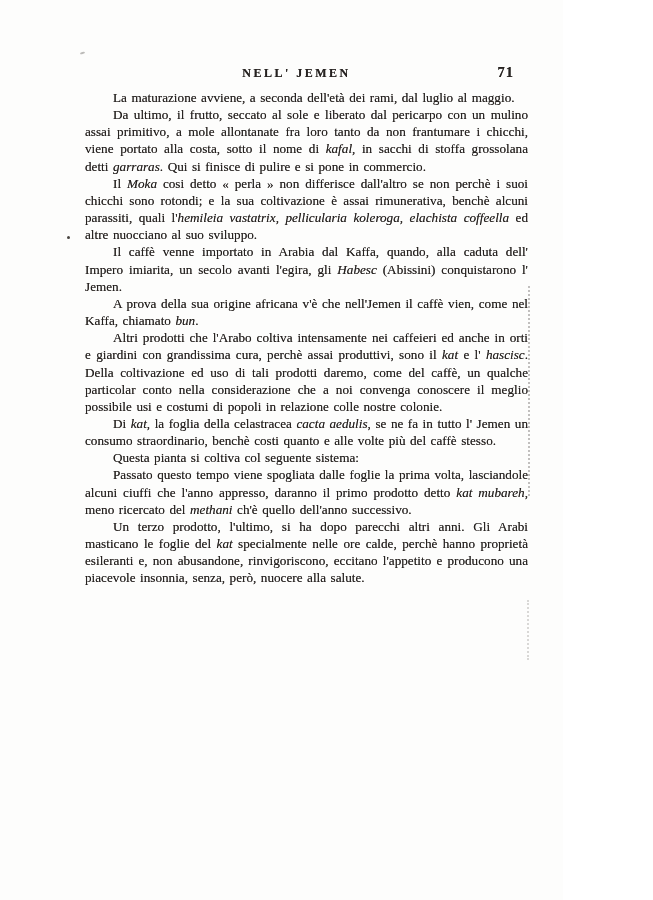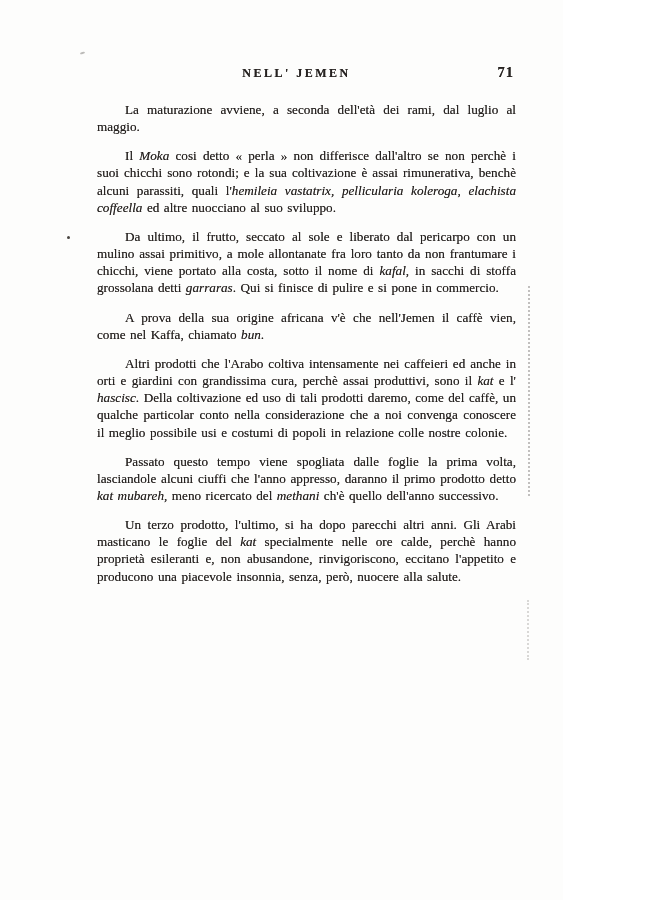--- a/index.html
+++ b/index.html
@@ -52,21 +52,21 @@
     top: 89px;
     left: 85px;
     width: 443px;
     font-size: 13.2px;
     line-height: 17.15px;
     text-align: justify;
     word-spacing: 1.2px;
     text-shadow: 0 0 0.45px rgba(38,34,32,0.65);
   }
   .page-body p {
-    margin: 12px;
+    margin: 0;
     text-indent: 28px;
   }
   .page-body i {
     font-style: italic;
   }
   
   .margin-dot {
     position: absolute;
     left: 67px;
     top: 236px;
@@ -107,24 +107,27 @@
 
 <div class="scan-page" style="--ink: #262220; --paper: #fdfdfc;">
 
   <div class="running-head">
     <span class="head-title">NELL' JEMEN</span>
     <span class="page-num">71</span>
   </div>
 
   <div class="page-body">
       <p><span>La maturazione avviene, a seconda dell'età dei rami, dal luglio al maggio.</span></p>
+      <p><span>Da ultimo, il frutto, seccato al sole e liberato dal pericarpo con un mulino assai primitivo, a mole allontanate fra loro tanto da non frantumare i chicchi, viene portato alla costa, sotto il nome di </span><i>kafal</i><span>, in sacchi di stoffa grossolana detti </span><i>garraras</i><span>. Qui si finisce di pulire e si pone in commercio.</span></p>
       <p><span>Il </span><i>Moka</i><span> cosi detto « perla » non differisce dall'altro se non perchè i suoi chicchi sono rotondi; e la sua coltivazione è assai rimunerativa, benchè alcuni parassiti, quali l'</span><i>hemileia vastatrix, pellicularia koleroga, elachista coffeella</i><span> ed altre nuocciano al suo sviluppo.</span></p>
-      <p><span>Da ultimo, il frutto, seccato al sole e liberato dal pericarpo con un mulino assai primitivo, a mole allontanate fra loro tanto da non frantumare i chicchi, viene portato alla costa, sotto il nome di </span><i>kafal</i><span>, in sacchi di stoffa grossolana detti </span><i>garraras</i><span>. Qui si finisce di pulire e si pone in commercio.</span></p>
+      <p><span>Il caffè venne importato in Arabia dal Kaffa, quando, alla caduta dell' Impero imiarita, un secolo avanti l'egira, gli </span><i>Habesc</i><span> (Abissini) conquistarono l' Jemen.</span></p>
       <p><span>A prova della sua origine africana v'è che nell'Jemen il caffè vien, come nel Kaffa, chiamato </span><i>bun</i><span>.</span></p>
       <p><span>Altri prodotti che l'Arabo coltiva intensamente nei caffeieri ed anche in orti e giardini con grandissima cura, perchè assai produttivi, sono il </span><i>kat</i><span> e l' </span><i>hascisc</i><span>. Della coltivazione ed uso di tali prodotti daremo, come del caffè, un qualche particolar conto nella considerazione che a noi convenga conoscere il meglio possibile usi e costumi di popoli in relazione colle nostre colonie.</span></p>
+      <p><span>Di </span><i>kat</i><span>, la foglia della celastracea </span><i>cacta aedulis</i><span>, se ne fa in tutto l' Jemen un consumo straordinario, benchè costi quanto e alle volte più del caffè stesso.</span></p>
+      <p><span>Questa pianta si coltiva col seguente sistema:</span></p>
       <p><span>Passato questo tempo viene spogliata dalle foglie la prima volta, lasciandole alcuni ciuffi che l'anno appresso, daranno il primo prodotto detto </span><i>kat mubareh</i><span>, meno ricercato del </span><i>methani</i><span> ch'è quello dell'anno successivo.</span></p>
       <p><span>Un terzo prodotto, l'ultimo, si ha dopo parecchi altri anni. Gli Arabi masticano le foglie del </span><i>kat</i><span> specialmente nelle ore calde, perchè hanno proprietà esileranti e, non abusandone, rinvigoriscono, eccitano l'appetito e producono una piacevole insonnia, senza, però, nuocere alla salute.</span></p>
     </div>
 
   <span class="top-speck"></span>
   <span class="margin-dot"></span>
   <span class="edge-dashes"></span>
   <span class="edge-dashes-2"></span>
 
 </div>

